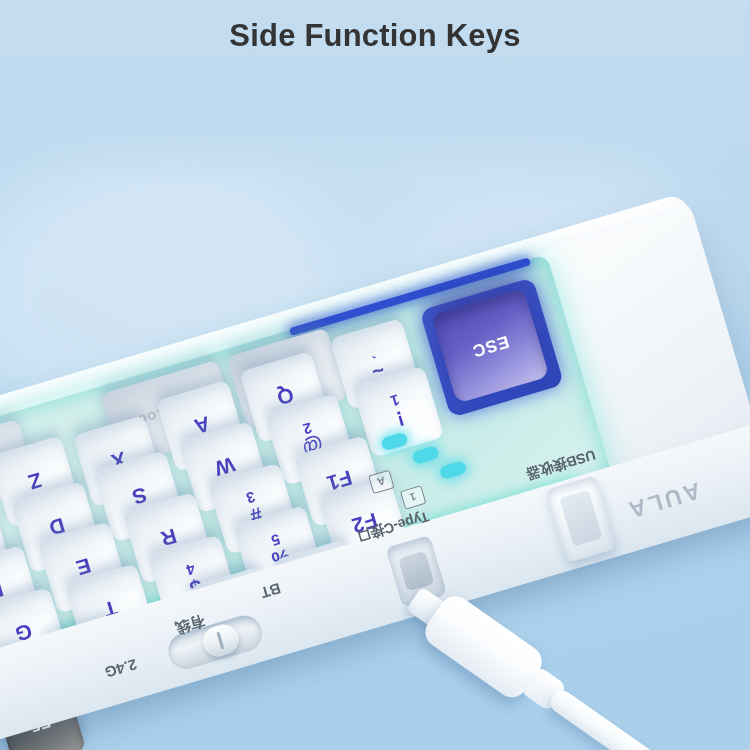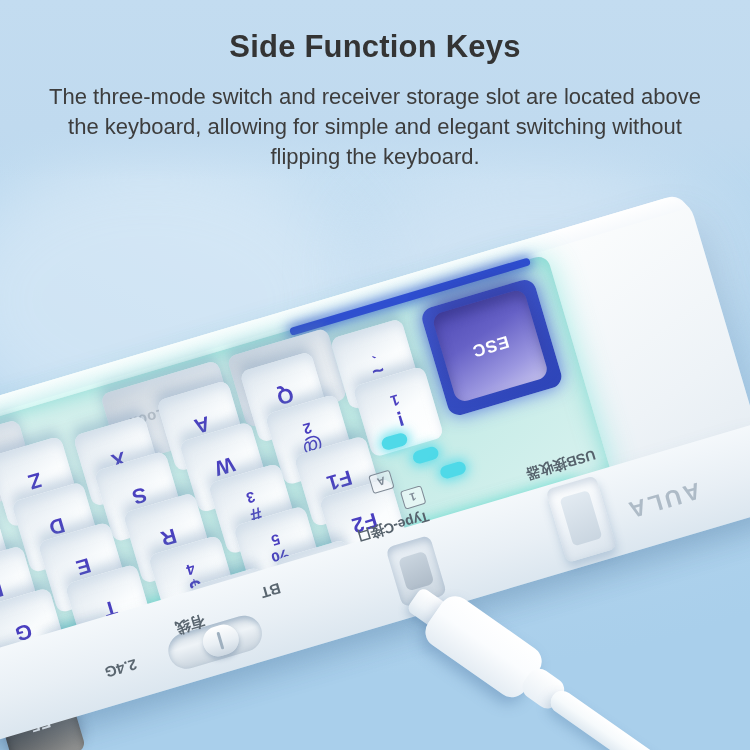--- a/index.html
+++ b/index.html
@@ -11,21 +11,21 @@
   .stage{
     position:relative;width:750px;height:750px;overflow:hidden;
     background:
       radial-gradient(120% 90% at 50% 0%, #cfe5f5 0%, #bcd9ef 45%, #a9cfeb 100%);
   }
 
   
   .header{position:absolute;top:0;left:0;width:750px;height:180px;z-index:40;
     background:linear-gradient(180deg,#c3dcf0 0%,#c0daef 70%,rgba(192,218,239,0) 100%);
     text-align:center;}
-  .title{margin:12px;padding-top:18px;font-size:31px;font-weight:bold;color:#343434;
+  .title{margin:1px;padding-top:18px;font-size:31px;font-weight:bold;color:#343434;
     letter-spacing:.2px;line-height:1.1;text-align:center;}
   .subtitle{margin:0;padding:6px 42px 0;font-size:22px;color:#3d3d3d;line-height:1.37;
     font-weight:400;}
 
   
   .scene{position:absolute;inset:0;z-index:10;}
 
   
   .bg-glow{position:absolute;border-radius:50%;filter:blur(38px);opacity:.55;}
   .bg-glow.a{left:-60px;top:150px;width:420px;height:300px;background:#e4f0fa;}
@@ -164,21 +164,20 @@
     background:linear-gradient(180deg,#ffffff 0%,#f6fafc 50%,#dfe9f1 100%);
     box-shadow:0 6px 12px rgba(70,110,155,.28);}
 </style>
 </head>
 <body>
 
 <div class="stage">
 
   <div class="header">
     <h1 class="title">Side Function Keys</h1>
-    <p class="subtitle">The three-mode switch and receiver storage slot are located above the keyboard, allowing for simple and elegant switching without flipping the keyboard.</p>
   </div>
 
   <div class="scene">
     <div class="bg-glow a"></div>
     <div class="bg-glow b"></div>
 
     <div class="kb">
 
       <div class="chassis"></div>
       <div class="chassis-top-edge"></div>

